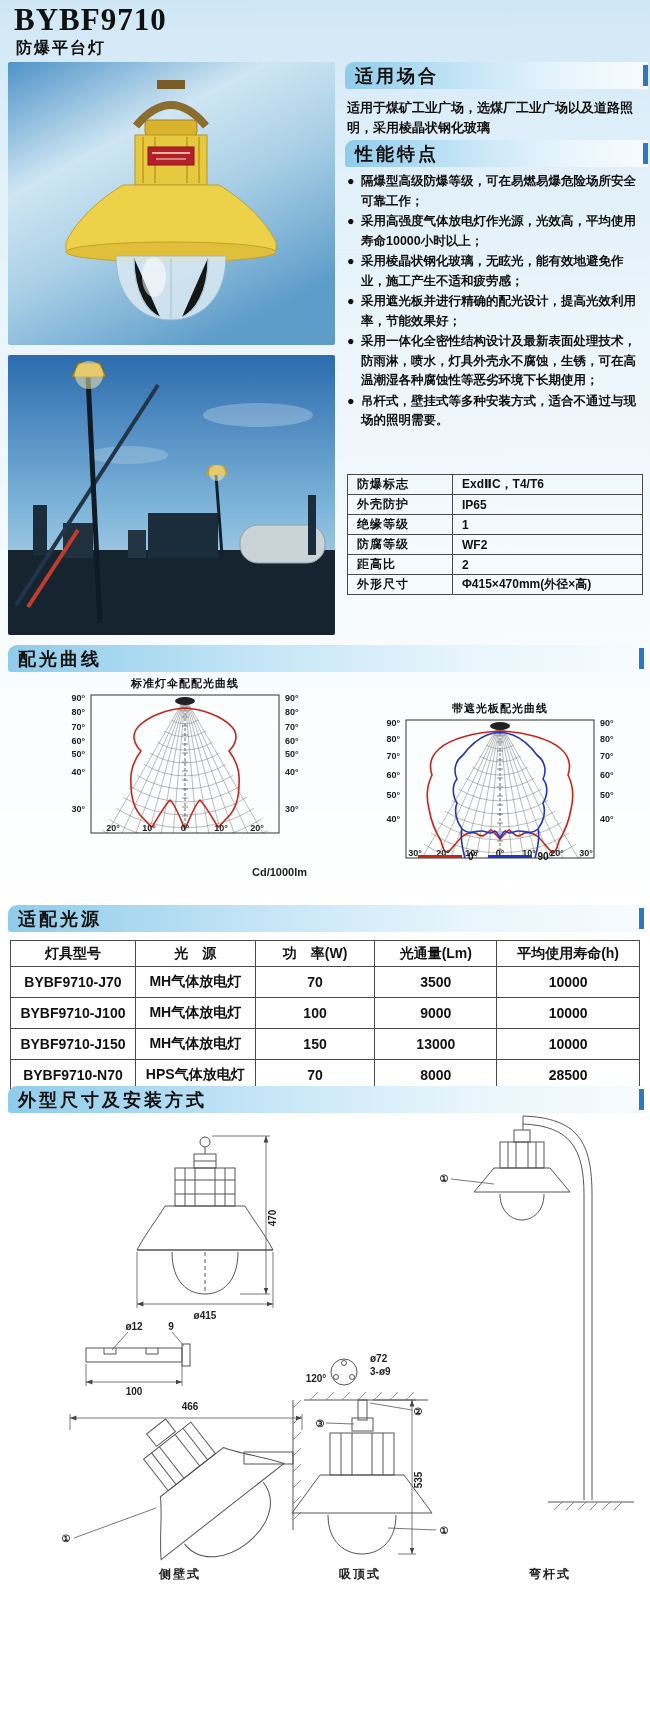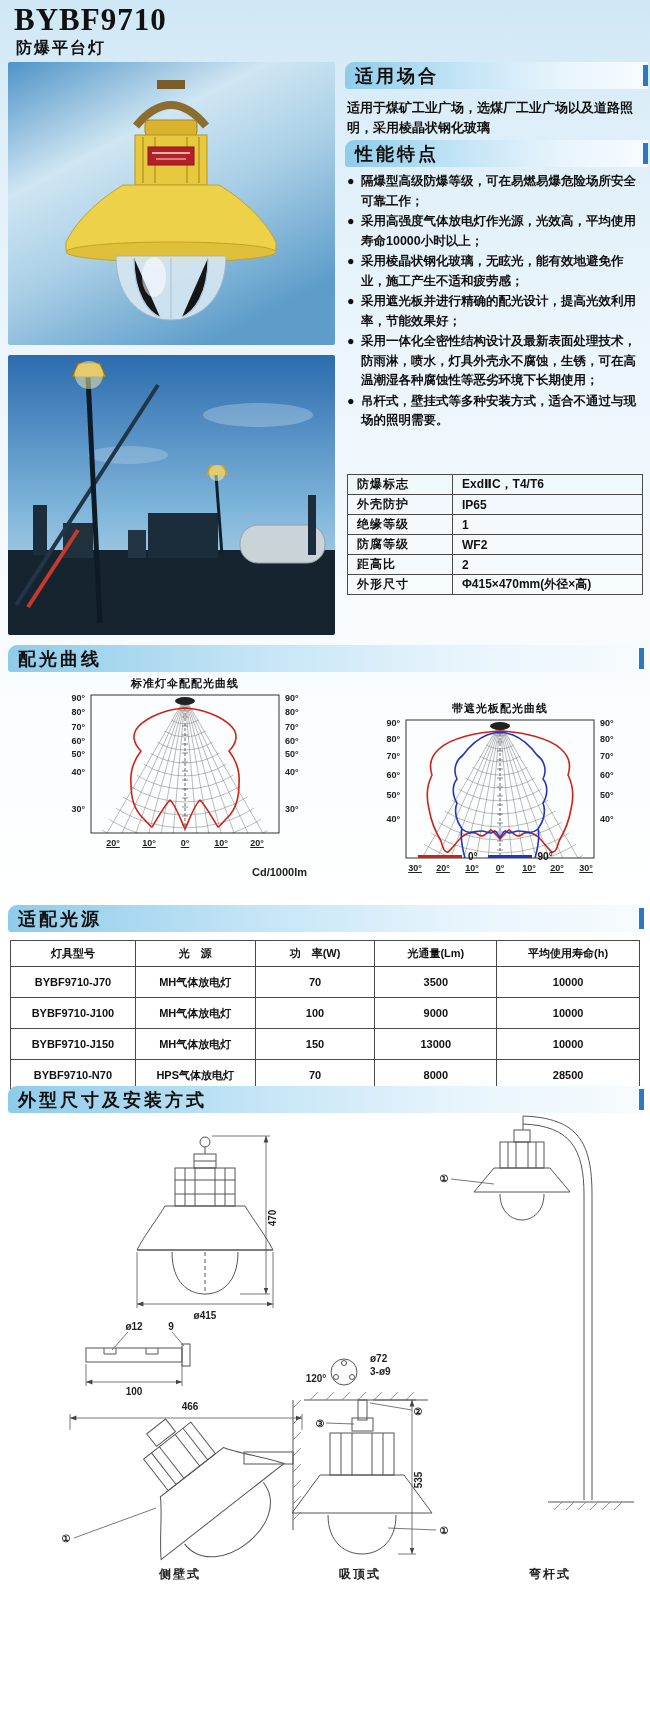--- a/index.html
+++ b/index.html
@@ -30,30 +30,30 @@
   #tech-table td.k{width:95px;letter-spacing:1px;}
   
   .wide{position:absolute;left:8px;width:636px;}
   
   .chart{position:absolute;width:260px;}
   .c-title{text-align:center;font-size:11px;font-weight:bold;letter-spacing:1px;height:16px;}
   .plot{position:relative;width:190px;height:140px;margin:2px auto 0 auto;}
   .stick,.btick{position:absolute;font-size:9px;font-weight:bold;color:#222;white-space:nowrap;}
   .stick.l{left:-5px;transform:translate(-100%,-50%);}
   .stick.r{left:195px;transform:translate(0,-50%);}
-  .btick{top:144px;transform:translateX(-50%);text-decoration:underline;}
+  .btick{top:129px;transform:translateX(-50%);}
   .curve{fill:none;stroke-width:1.6px;stroke-linejoin:round;}
   .frame{fill:none;stroke:#333;stroke-width:1px;}
   #legend{display:flex;align-items:center;gap:10px;font-size:10px;font-weight:bold;}
   .lsw{display:inline-block;width:44px;height:3px;margin-right:6px;}
   .litem{display:flex;align-items:center;}
   #unit-label{font-size:11px;font-weight:bold;color:#222;}
   
   #source-table{position:absolute;left:10px;top:940px;width:630px;border-collapse:collapse;background:#fff;}
-  #source-table th,#source-table td{border:1.5px solid #4a4a4a;text-align:center;font-size:11px;font-weight:600;}
+  #source-table th,#source-table td{border:1.5px solid #4a4a4a;text-align:center;font-size:14px;font-weight:600;}
   #source-table th{height:23px;}
   #source-table td{height:28px;}
   
   #drawings text{font-size:10px;font-weight:600;fill:#222;font-family:"Liberation Sans",sans-serif;}
   #drawings text.cap{font-size:12px;font-weight:bold;letter-spacing:2px;}
   #drawings text.mk{font-size:10px;}
   .ln{stroke:#555;stroke-width:1;fill:none;}
   .dim{stroke:#555;stroke-width:0.8;fill:none;}
   .hatch{stroke:#777;stroke-width:0.8;}
 </style>

